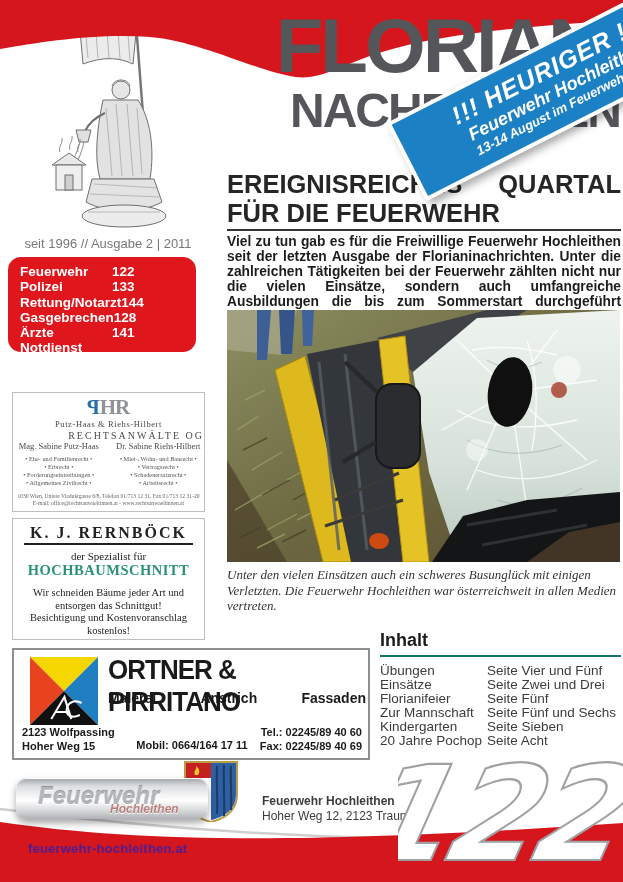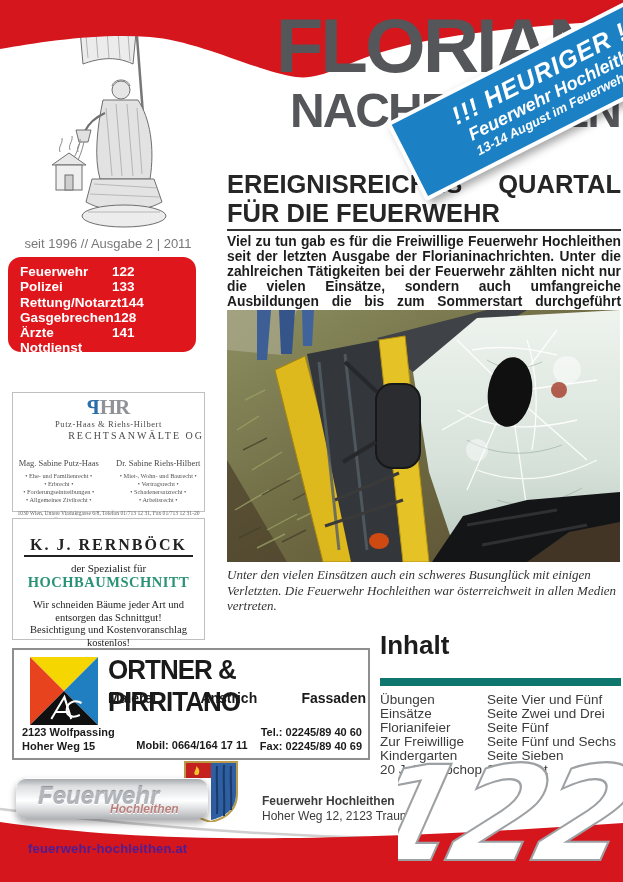--- a/index.html
+++ b/index.html
@@ -37,30 +37,30 @@
   .eminfo{margin-top:4px;}
 
   .adbox{border:1px solid #bfbfbf;background:#fff;box-sizing:border-box;text-align:center;}
   
   #lawad{left:12px;top:392px;width:193px;height:120px;font-family:"Liberation Serif",serif;color:#4a4a4a;}
   .phrlogo{font-size:21px;font-weight:bold;line-height:22px;margin-top:3px;letter-spacing:-1px;}
   .phrlogo .p{display:inline-block;transform:scaleX(-1);color:#2a6fa8;}
   .phrlogo .hr{color:#8f9296;text-align:center;}
   .lawname{font-size:8.5px;letter-spacing:.6px;margin-top:1px;}
   .lawtype{font-size:10px;letter-spacing:2px;margin-top:1px;text-align:right;}
-  .lawcols{display:flex;margin-top:17px;gap:8px;}
+  .lawcols{display:flex;margin-top:0;gap:8px;}
   .lawcol{flex:1;padding:0 2px;}
   .lawcol .cname{font-size:8.5px;margin-bottom:4px;}
   .lawcol .itm{font-size:6.3px;line-height:8px;color:#555;}
   .lawcontact{font-size:5.6px;line-height:7px;color:#666;margin-top:6px;}
 
   
   #treead{left:12px;top:518px;width:193px;height:122px;font-family:"Liberation Serif",serif;color:#222;}
   .treename{display:inline-block;font-size:16px;font-weight:bold;letter-spacing:2px;
-            border-bottom:2px solid #222;padding:3px 6px 1px 6px;margin-top:14px;}
+            border-bottom:2px solid #222;padding:3px 6px 1px 6px;margin-top:2px;}
   .treetag{font-size:11px;margin-top:5px;}
   .treeserv{font-size:14.5px;font-weight:bold;color:#2a9377;letter-spacing:.5px;}
   .treebody{font-size:10.5px;line-height:12.5px;margin-top:8px;padding:0 4px;}
   .treetel{font-size:11px;line-height:13px;margin-top:8px;}
 
   
   #paintad{left:12px;top:648px;width:358px;height:112px;border:2px solid #8f8f8f;text-align:left;}
   #paintlogo{left:16px;top:7px;width:68px;height:68px;}
   .paintname{left:94px;top:5px;width:258px;font-size:26px;font-weight:bold;letter-spacing:-1px;
              color:#1a1a1a;transform:scaleY(1.05);}
@@ -78,21 +78,21 @@
   .hl2{font-size:25.5px;line-height:29px;}
   .rule{left:227px;top:229px;width:394px;height:2px;background:#333;}
   .bodytext{left:227px;top:234px;width:394px;font-size:13.8px;line-height:15.1px;font-weight:bold;
             color:#1d1d1d;text-align:justify;}
   #photo{left:227px;top:310px;width:393px;height:252px;}
   .caption{left:227px;top:567px;width:394px;font-family:"Liberation Serif",serif;font-style:italic;
            font-size:13px;line-height:15.5px;color:#333;}
 
   
   .toc{left:380px;top:630px;width:241px;}
-  .toctitle{font-size:26px;font-weight:bold;color:#1c1c1c;padding-bottom:17px;border-bottom:8px solid #0f766e;}
+  .toctitle{font-size:18px;font-weight:bold;color:#1c1c1c;padding-bottom:4px;border-bottom:2px solid #0f766e;}
   .tocrows{margin-top:7px;}
   .tocrow{display:flex;font-size:13.5px;line-height:13.9px;color:#3c3c3c;}
   .tocrow .tt{width:107px;}
 
   
   #coat{left:183px;top:760px;width:56px;height:62px;z-index:2;}
   .silverbar{left:16px;top:778px;width:192px;height:41px;border-radius:10px;z-index:3;
              background:linear-gradient(180deg,#9fa3a7 0%,#dcdee0 20%,#ffffff 55%,#d2d4d6 82%,#aeb1b5 100%);
              box-shadow:0 4px 7px rgba(0,0,0,.35), inset 0 1px 0 #fff;}
   .silver1{left:22px;top:4px;position:absolute;font-size:24px;font-weight:bold;font-style:italic;
@@ -317,21 +317,21 @@
         </div>
       <div class="tocrow">
           <span class="tt">Einsätze</span>
           <span>Seite Zwei und Drei</span>
         </div>
       <div class="tocrow">
           <span class="tt">Florianifeier</span>
           <span>Seite Fünf</span>
         </div>
       <div class="tocrow">
-          <span class="tt">Zur Freiwillige</span>
+          <span class="tt">Zur Mannschaft</span>
           <span>Seite Fünf und Sechs</span>
         </div>
       <div class="tocrow">
           <span class="tt">Kindergarten</span>
           <span>Seite Sieben</span>
         </div>
       <div class="tocrow">
           <span class="tt">20 Jahre Pochop</span>
           <span>Seite Acht</span>
         </div>

